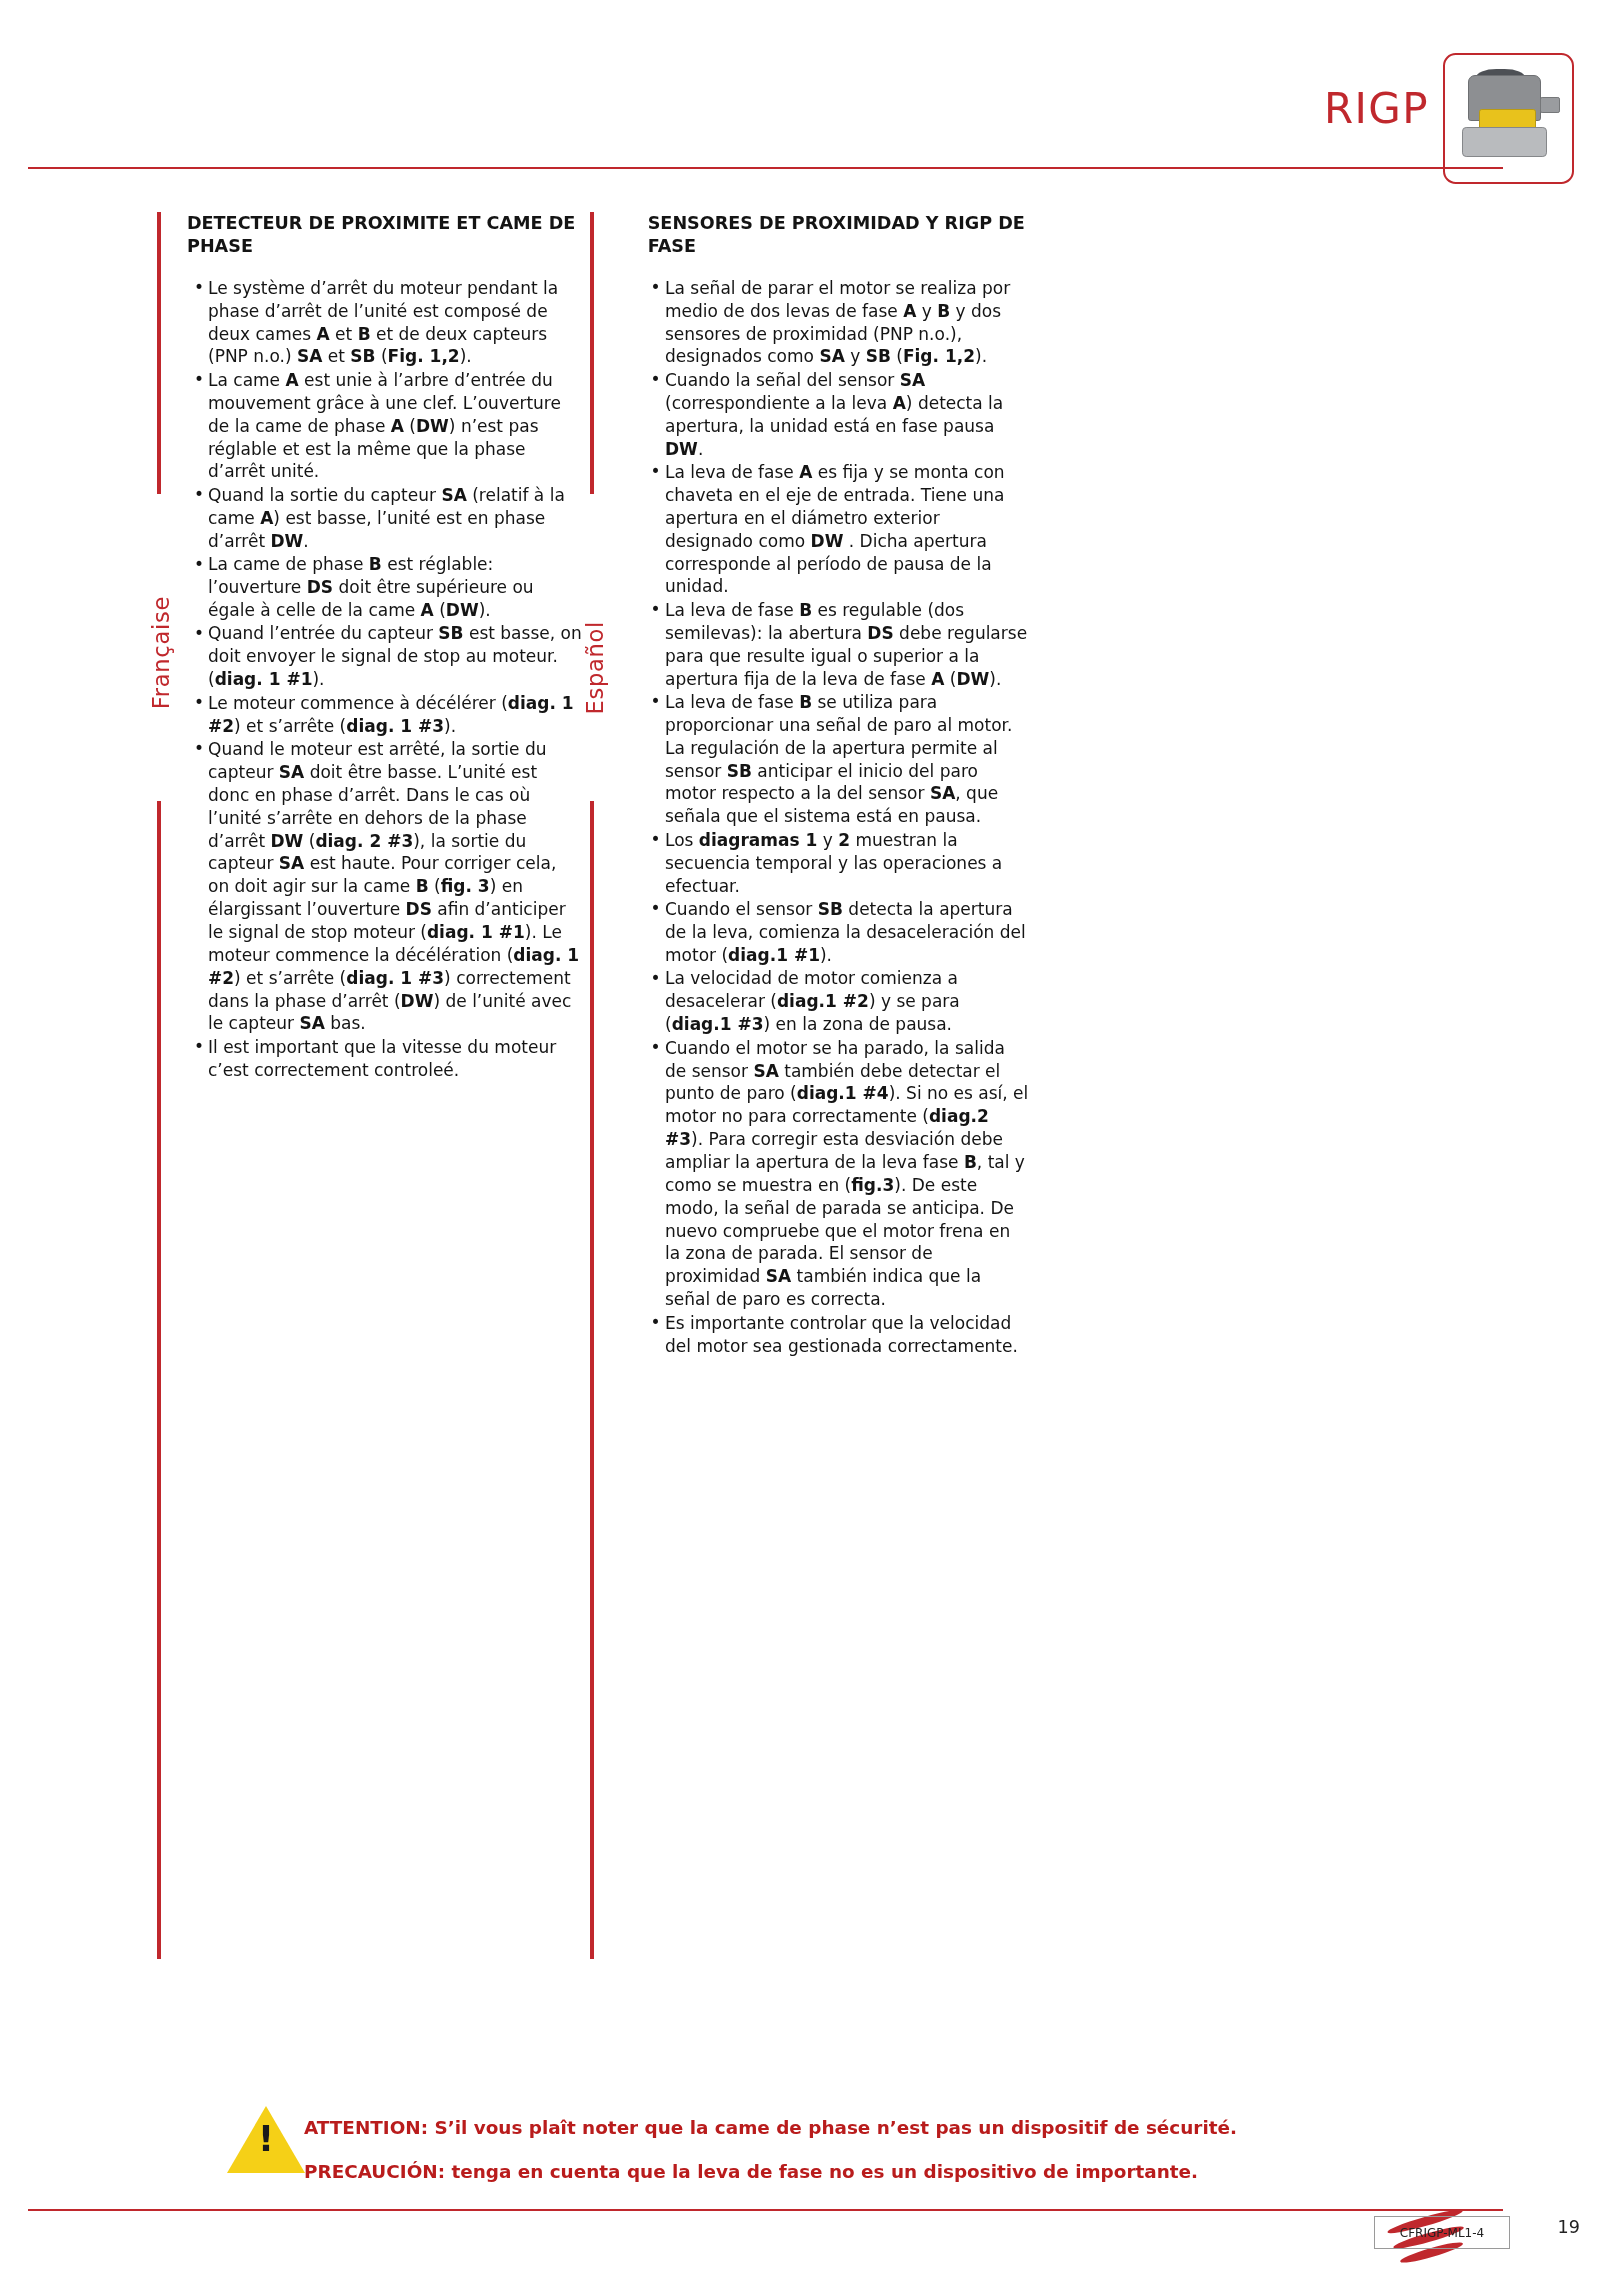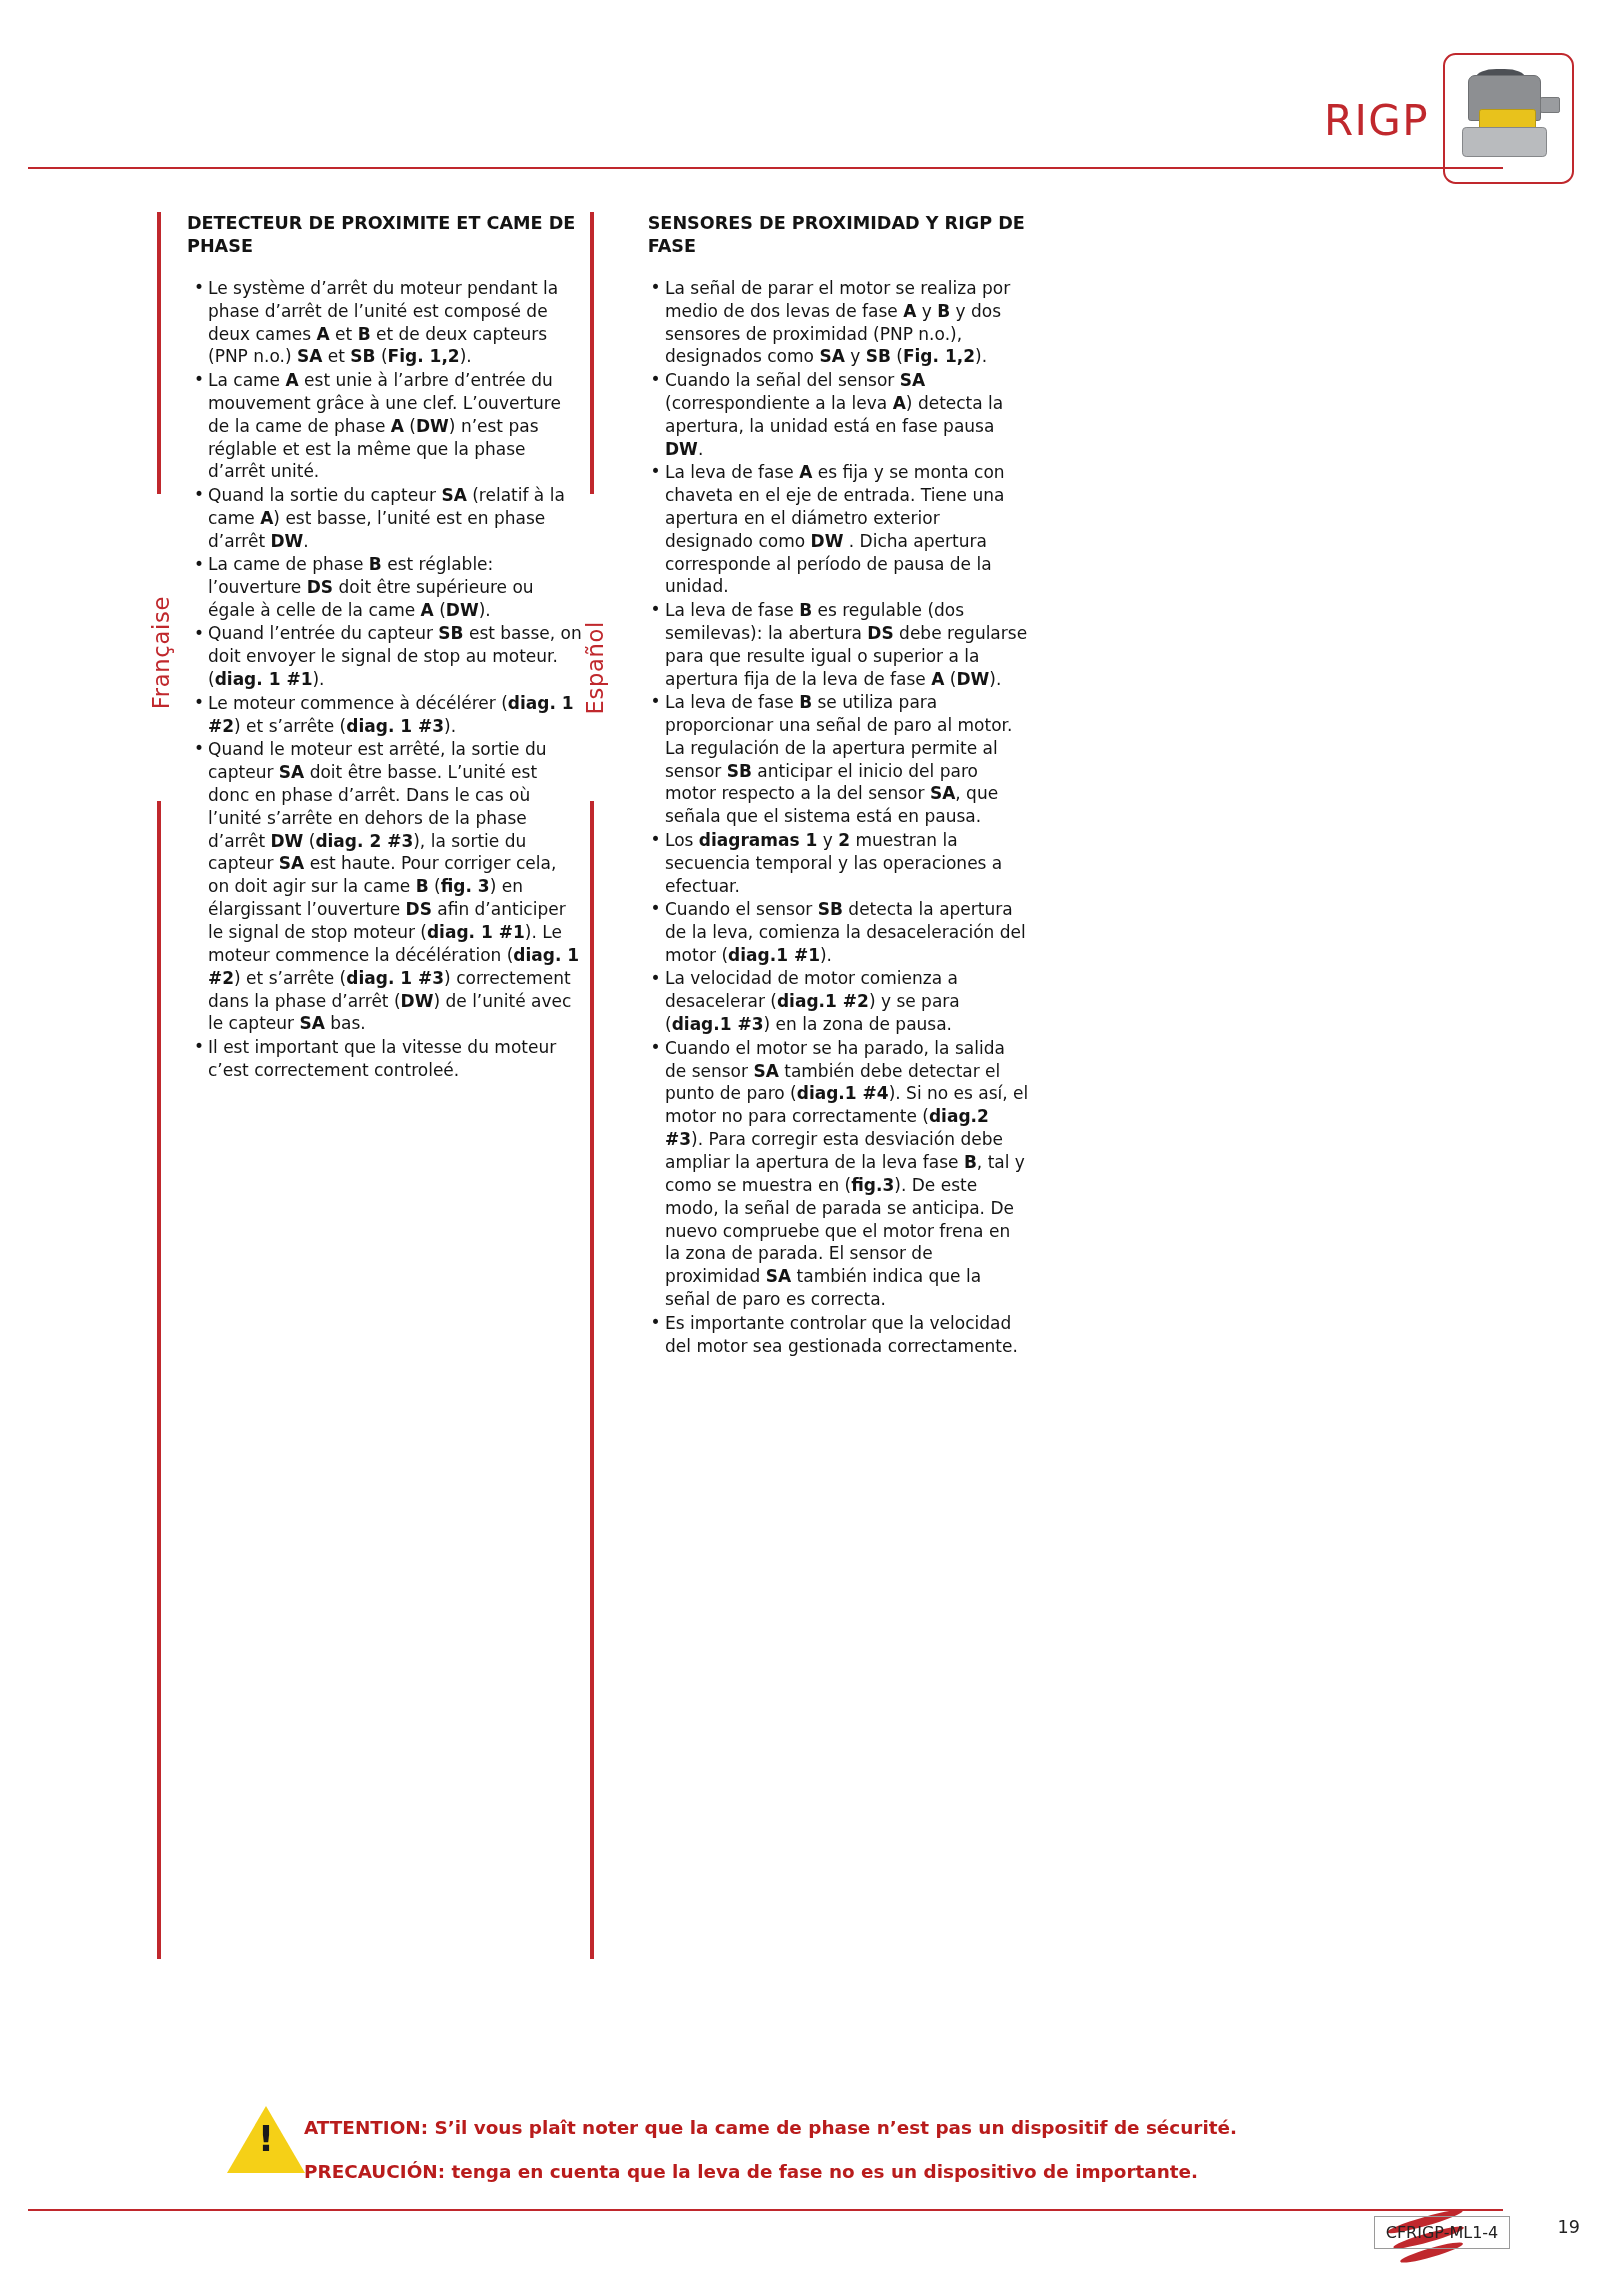--- a/index.html
+++ b/index.html
@@ -27,21 +27,21 @@
     position: absolute;
     left: 28px;
     top: 167px;
     width: 1475px;
     height: 2.1px;
     background: #c0282d;
   }
   .brand {
     position: absolute;
     right: 187px;
-    top: 120px;
+    top: 108px;
     font-size: 42px;
     letter-spacing: 1.4px;
     color: #c0282d;
     font-family: "DejaVu Sans", sans-serif;
     transform: translateY(-50%);
   }
   .logo-box {
     position: absolute;
     right: 42px;
     top: 53px;
@@ -225,21 +225,21 @@
     height: 2.1px;
     background: #c0282d;
   }
   .doc-code-box {
     position: absolute;
     right: 106px;
     top: 126px;
     width: 134px;
     height: 31px;
     border: 0.7px solid #9a9a9a;
-    font-size: 16px;
+    font-size: 12px;
     color: #222;
     display: flex;
     align-items: center;
     justify-content: center;
     margin-left: 32px;
   }
   .page-num {
     position: absolute;
     right: 36px;
     top: 127px;

